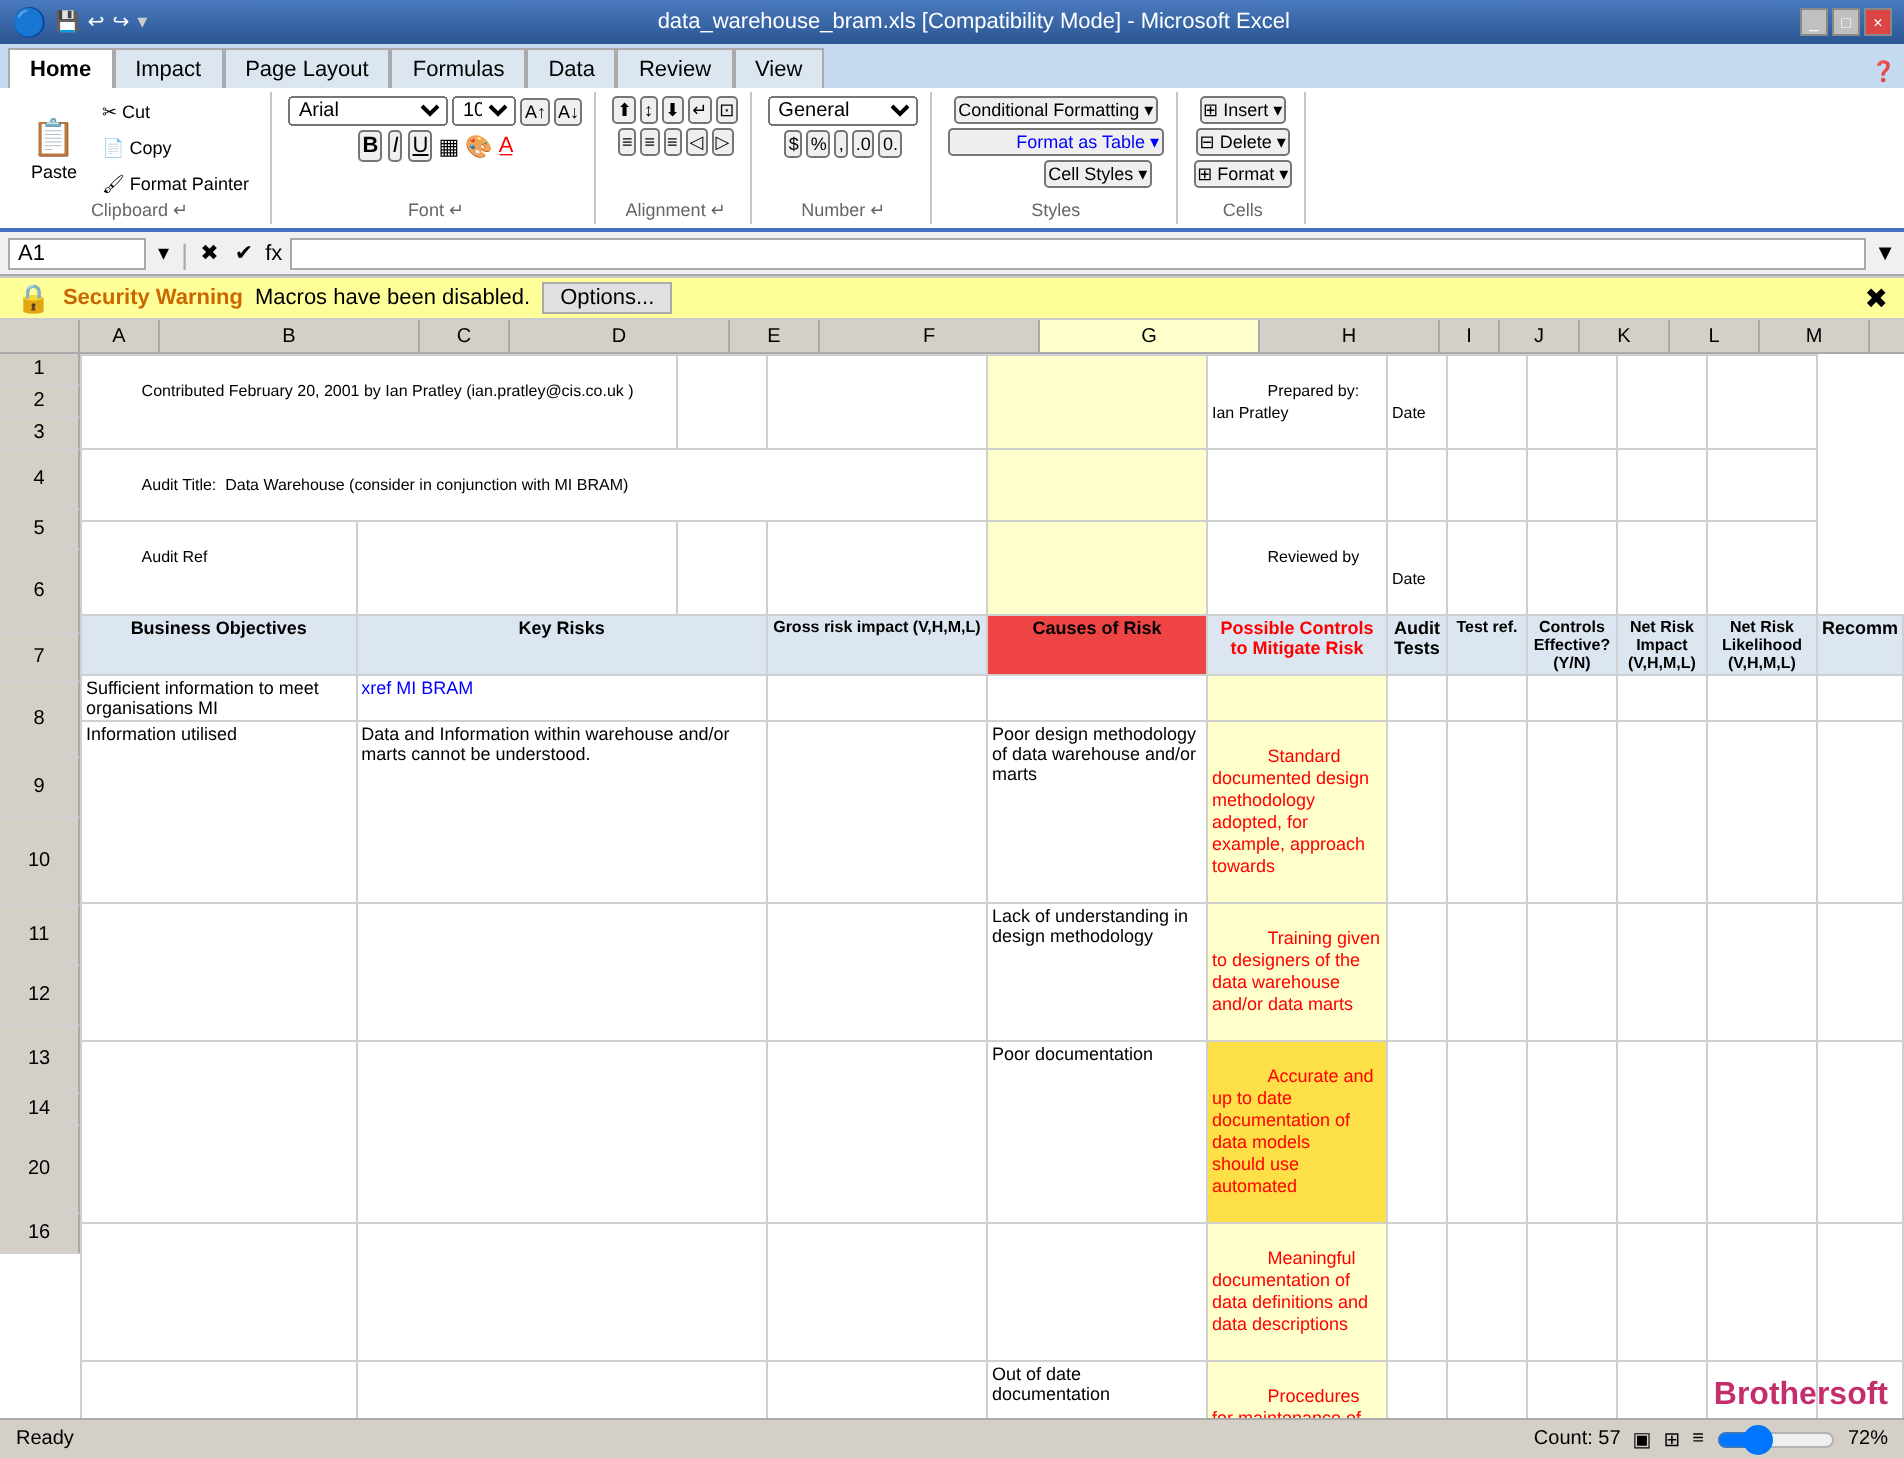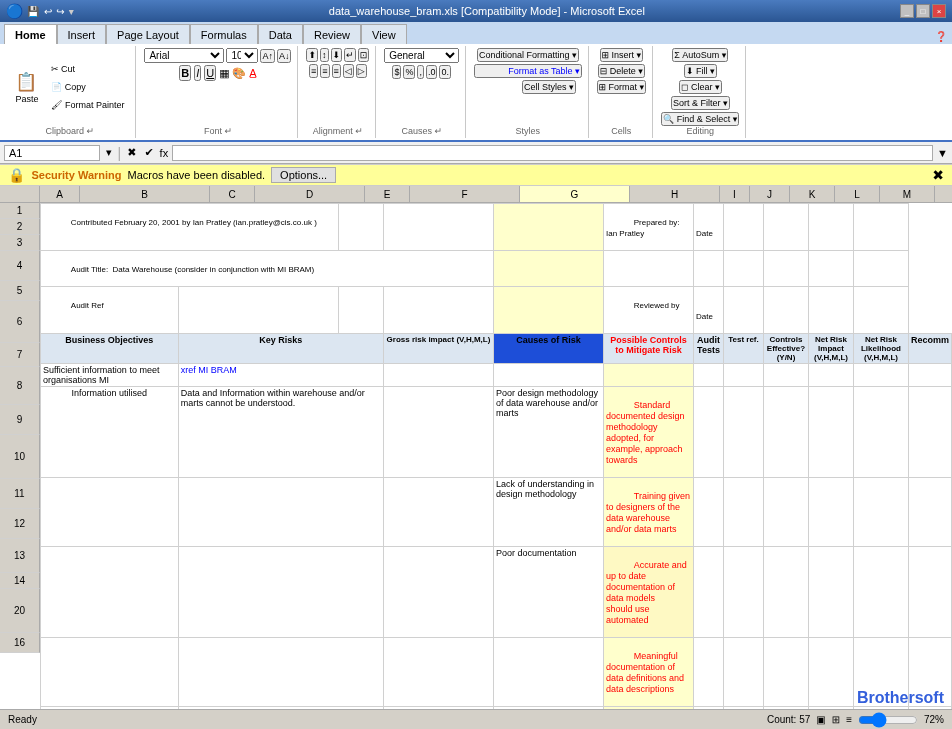--- a/index.html
+++ b/index.html
@@ -88,21 +88,21 @@
     .formula-bar {
       display: flex;
       align-items: center;
       background: #f0f0f0;
       border-bottom: 1px solid #aaa;
       padding: 1px 4px;
       height: 22px;
       gap: 4px;
     }
     .name-box {
-      width: 96px;
+      width: 69px;
       border: 1px solid #aaa;
       padding: 1px 4px;
       font-size: 11px;
       background: white;
     }
     .formula-btn {
       font-size: 11px;
       cursor: pointer;
       padding: 0 2px;
     }
@@ -241,21 +241,21 @@
     }
     .status-left { display: flex; align-items: flex-end; gap: 4px; }
     .status-right { display: flex; align-items: center; gap: 6px; font-size: 10px; }
 
     .logo-watermark {
       position: absolute;
       bottom: 22px;
       right: 8px;
       font-size: 16px;
       font-weight: bold;
-      color: #1d4ed8;
+      color: #be185d;
       font-family: Arial;
       opacity: 0.9;
     }
     .cell-small { font-size: 8px; }
   </style>
 </head>
 <body>
 
 <div class="title-bar">
   <div class="title-bar-left">
@@ -268,21 +268,21 @@
   <span>data_warehouse_bram.xls [Compatibility Mode] - Microsoft Excel</span>
   <div class="title-bar-controls">
     <div class="title-btn">_</div>
     <div class="title-btn">□</div>
     <div class="title-btn" style="background:#d44;">×</div>
   </div>
 </div>
 
 <div class="ribbon-tabs">
   <div class="ribbon-tab active">Home</div>
-  <div class="ribbon-tab">Insert</div>
+  <div class="ribbon-tab">Impact</div>
   <div class="ribbon-tab">Page Layout</div>
   <div class="ribbon-tab">Formulas</div>
   <div class="ribbon-tab">Data</div>
   <div class="ribbon-tab">Review</div>
   <div class="ribbon-tab">View</div>
   <div style="flex:1; background:#c5d9f1;"></div>
   <div style="font-size:10px; padding:2px 4px; cursor:pointer;">❓</div>
 </div>
 
 <div class="ribbon-content">
@@ -354,51 +354,41 @@
         </select>
       </div>
       <div style="display:flex; gap:2px;">
         <button style="font-size:9px;">$</button>
         <button style="font-size:9px;">%</button>
         <button style="font-size:9px;">,</button>
         <button style="font-size:9px;">.0</button>
         <button style="font-size:9px;">0.</button>
       </div>
     </div>
-    <div class="ribbon-group-label">Causes ↵</div>
+    <div class="ribbon-group-label">Number ↵</div>
   </div>
 
   <div class="ribbon-group">
     <div class="ribbon-group-content" style="flex-direction:column;">
       <button style="font-size:9px;">Conditional Formatting ▾</button>
       <button style="font-size:9px; color:blue;padding-left:32px;">Format as Table ▾</button>
       <button style="font-size:9px;margin-left:42px;">Cell Styles ▾</button>
     </div>
     <div class="ribbon-group-label">Styles</div>
   </div>
 
   <div class="ribbon-group">
     <div class="ribbon-group-content" style="flex-direction:column;">
       <button style="font-size:9px;">⊞ Insert ▾</button>
       <button style="font-size:9px;">⊟ Delete ▾</button>
       <button style="font-size:9px;">⊞ Format ▾</button>
     </div>
     <div class="ribbon-group-label">Cells</div>
   </div>
 
-  <div class="ribbon-group">
-    <div class="ribbon-group-content" style="flex-direction:column;">
-      <button style="font-size:9px;">Σ AutoSum ▾</button>
-      <button style="font-size:9px;">⬇ Fill ▾</button>
-      <button style="font-size:9px;">◻ Clear ▾</button>
-      <button style="font-size:9px;">Sort &amp; Filter ▾</button>
-      <button style="font-size:9px;">🔍 Find &amp; Select ▾</button>
-    </div>
-    <div class="ribbon-group-label">Editing</div>
-  </div>
 </div>
 
 <div class="formula-bar">
   <input class="name-box" value="A1" style="">
   <span class="formula-btn">▾</span>
   <span style="color:#aaa; font-size:14px;">|</span>
   <span class="formula-btn">✖</span>
   <span class="formula-btn">✔</span>
   <span>fx</span>
   <input class="formula-input" value="" style="">
@@ -506,21 +496,21 @@
         <td></td>
         <td></td>
         <td></td>
         <td></td>
       </tr>
 
       <tr style="height:30px;">
         <td colspan="2" class="header-cell" style="font-size:9px; font-weight:bold; text-align:center; background:#dce6f1;">Business Objectives</td>
         <td colspan="2" class="header-cell" style="font-size:9px; font-weight:bold; text-align:center; background:#dce6f1;">Key Risks</td>
         <td class="header-cell" style="font-size:8px; font-weight:bold; text-align:center; background:#dce6f1;">Gross risk impact (V,H,M,L)</td>
-        <td class="header-cell" style="font-size:9px; font-weight:bold; text-align:center; background:#1d4ed8;">Causes of Risk</td>
+        <td class="header-cell" style="font-size:9px; font-weight:bold; text-align:center; background:#ef4444;">Causes of Risk</td>
         <td class="header-cell-red" style="font-size:9px; font-weight:bold; text-align:center; background:#dce6f1; color:red;">Possible Controls to Mitigate Risk</td>
         <td class="header-cell" style="font-size:9px; font-weight:bold; text-align:center; background:#dce6f1;">Audit Tests</td>
         <td class="header-cell" style="font-size:8px; font-weight:bold; text-align:center; background:#dce6f1;margin-left:20px;">Test ref.</td>
         <td class="header-cell" style="font-size:8px; font-weight:bold; background:#dce6f1;">Controls Effective? (Y/N)</td>
         <td class="header-cell" style="font-size:8px; font-weight:bold; text-align:center; background:#dce6f1;">Net Risk Impact (V,H,M,L)</td>
         <td class="header-cell" style="font-size:8px; font-weight:bold; text-align:center; background:#dce6f1;">Net Risk Likelihood (V,H,M,L)</td>
         <td class="header-cell" style="font-size:9px; font-weight:bold; text-align:center; background:#dce6f1;">Recomm</td>
       </tr>
 
       <tr style="height:20px;">
@@ -531,21 +521,21 @@
         <td style="background:#ffffcc;"></td>
         <td></td>
         <td></td>
         <td></td>
         <td></td>
         <td></td>
         <td></td>
       </tr>
 
       <tr style="height:42px;">
-        <td colspan="2" style="font-size:9px; vertical-align:top;text-align:center;">Information utilised</td>
+        <td colspan="2" style="font-size:9px; vertical-align:top;">Information utilised</td>
         <td colspan="2" style="font-size:9px; vertical-align:top;">Data and Information within warehouse and/or marts cannot be understood.</td>
         <td></td>
         <td style="font-size:9px; vertical-align:top;">Poor design methodology of data warehouse and/or marts</td>
         <td style="background:#ffffcc;">
           <span style="font-size:9px; color:red;">Standard documented design methodology adopted, for example, approach towards</span>
         </td>
         <td></td>
         <td></td>
         <td></td>
         <td></td>
@@ -567,21 +557,21 @@
         <td></td>
         <td></td>
         <td></td>
       </tr>
 
       <tr style="height:38px;">
         <td colspan="2"></td>
         <td colspan="2"></td>
         <td></td>
         <td style="font-size:9px; vertical-align:top;">Poor documentation</td>
-        <td style="background:#fef9c3;margin-left:28px;">
+        <td style="background:#fde047;margin-left:28px;">
           <span style="font-size:9px; color:red;">Accurate and up to date documentation of data models
 should use automated</span>
         </td>
         <td></td>
         <td></td>
         <td></td>
         <td></td>
         <td></td>
         <td></td>
       </tr>

